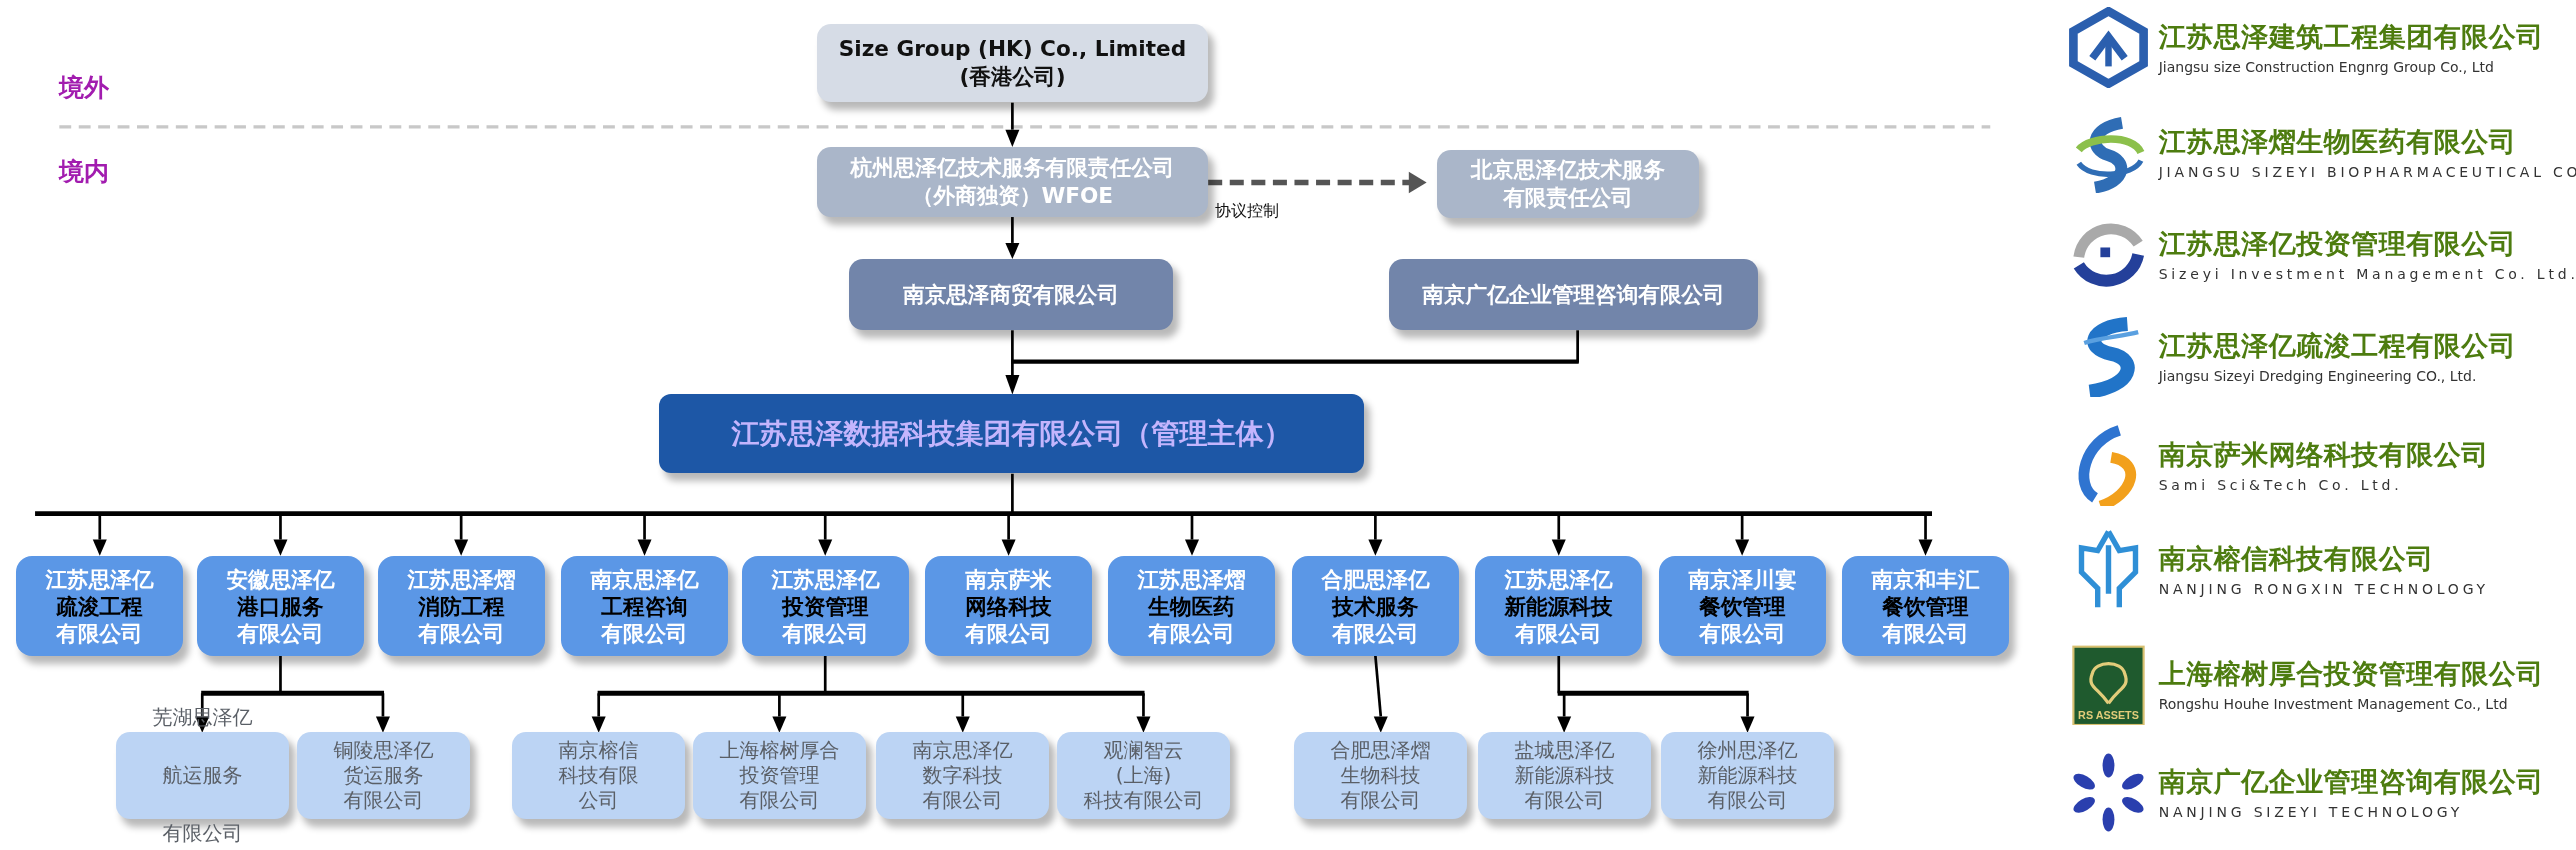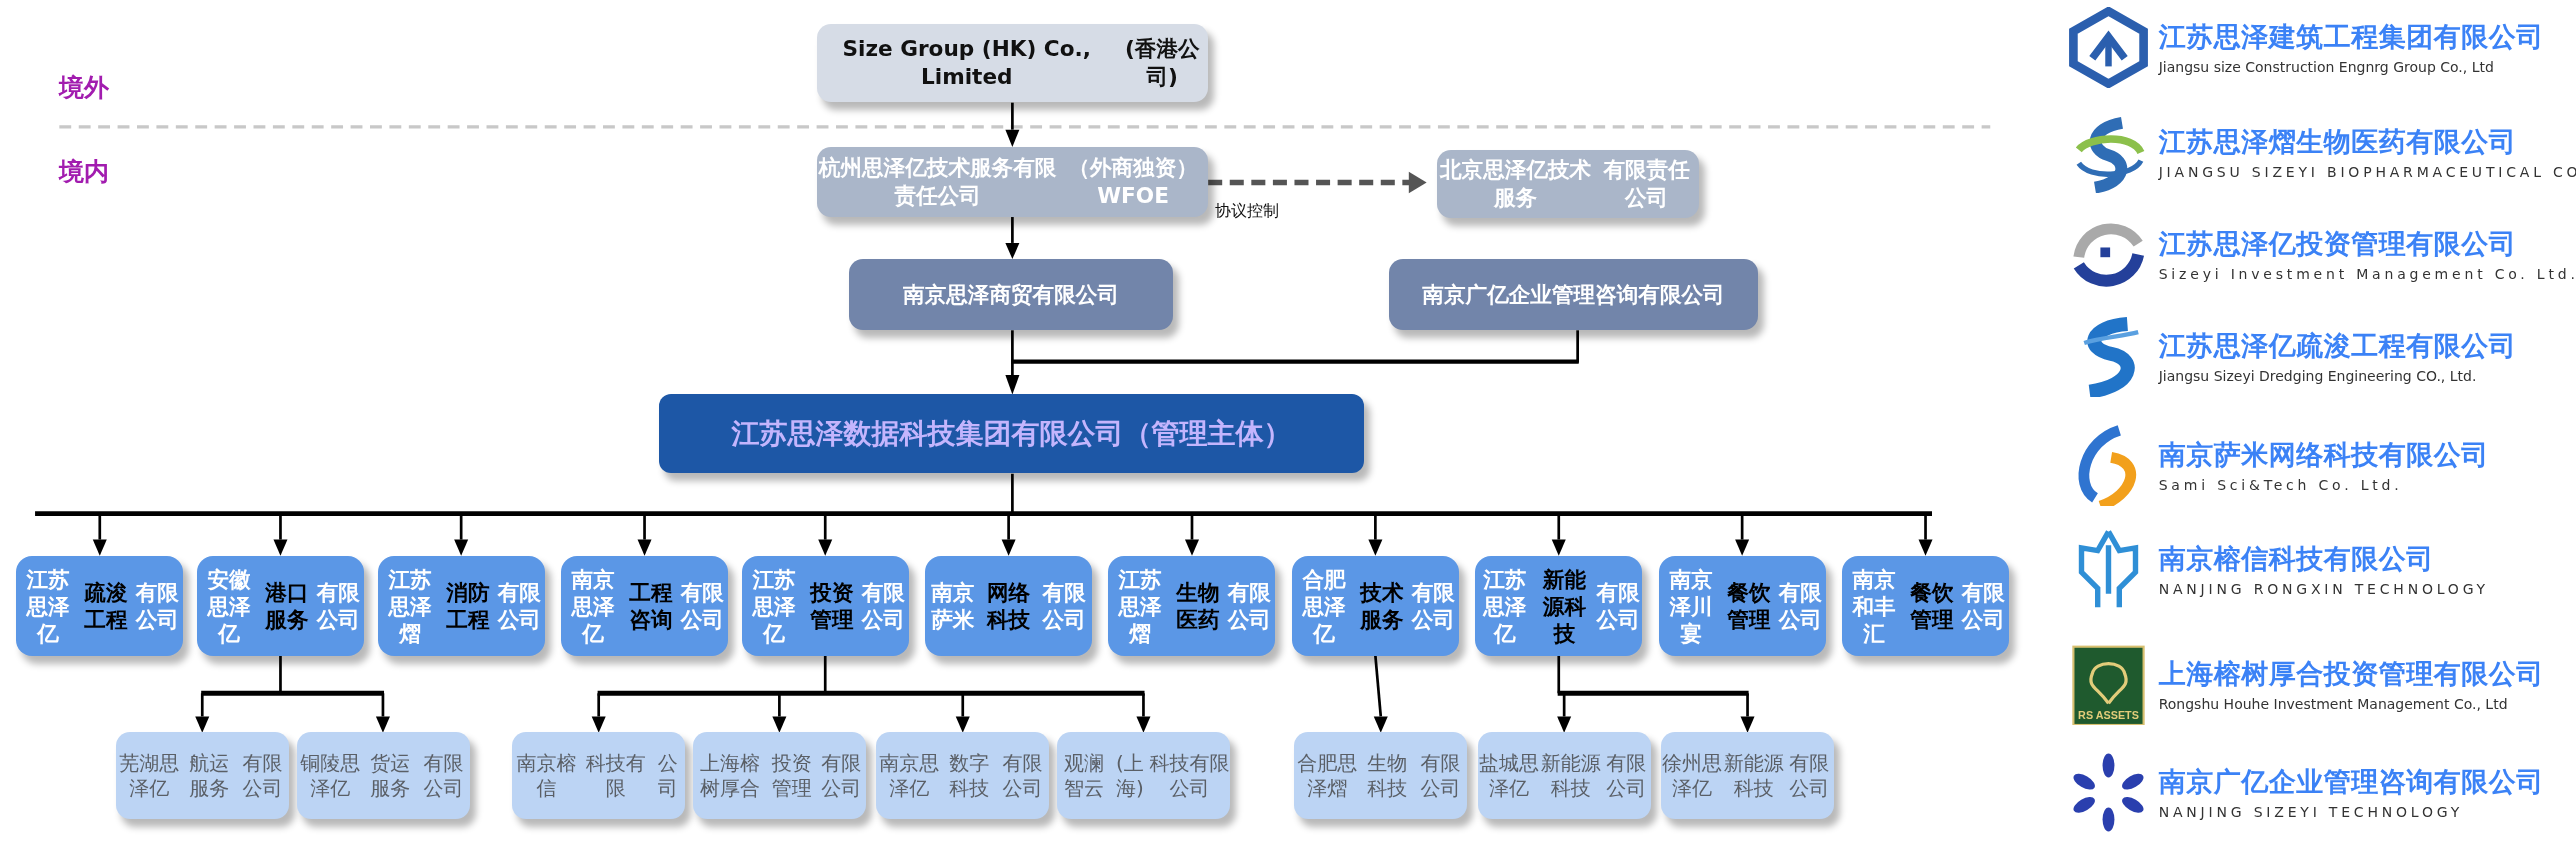--- a/index.html
+++ b/index.html
@@ -1,37 +1,37 @@
 <!DOCTYPE html>
 <html style="font-size:8.6px"><head>
 <meta charset="utf-8">
 <style>
   html, body { margin:0; padding:0; background:#ffffff; }
   body { width:2576px; height:851px; position:relative; overflow:hidden;
          font-family:"DejaVu Sans","Liberation Sans",sans-serif; }
   .abs { position:absolute; }
   .box { position:absolute; box-sizing:border-box; border-radius:14px;
-         display:flex; flex-direction:row; align-items:center; justify-content:center;
+         display:flex; flex-direction:column; align-items:center; justify-content:center;
          text-align:center; box-shadow:5.4px 7.6px 7.6px rgba(0,0,0,0.28); font-weight:bold; }
   .hk { background:#d6dce6; color:#111; font-size:21.6px; line-height:28px; }
   .grey { background:#aab6c9; color:#ffffff; font-size:21.6px; line-height:28px; }
   .slate { background:#7285aa; color:#ffffff; font-size:21.6px; }
   .main { background:#1d57a6; color:#c4b5fd; font-size:28px; border-radius:12px; }
   .sub { background:#5b97e6; font-size:21.6px; line-height:27px; border-radius:16px; }
   .sub .l1, .sub .l3 { color:#ffffff; }
   .sub .l2 { color:#000000; }
   .leaf { background:#bcd4f4; color:#5a5f66; font-weight:normal; font-size:20px;
           line-height:25px; border-radius:14px; }
   .region { font-size:25px; font-weight:bold; color:#a21caf; }
   .note { font-size:16px; color:#111; }
   svg.lines { position:absolute; left:0; top:0; }
   .logo { position:absolute; left:2068px; width:485px; height:86px; display:flex; align-items:center; }
   .logo .mark { width:81px; height:81px; flex:0 0 81px; }
   .logo .txt { margin-left:9.7px; display:flex; flex-direction:column; justify-content:center; }
-  .logo .cn { font-size:27px; font-weight:bold; color:#3b82f6; white-space:nowrap; letter-spacing:0.5px; }
+  .logo .cn { font-size:27px; font-weight:bold; color:#4d7c0f; white-space:nowrap; letter-spacing:0.5px; }
   .logo .en { font-size:14px; color:#333; white-space:nowrap; margin-top:4.3px; }
   .logo .en.wide { letter-spacing:3.8px; }
 </style>
 </head>
 <body>
 
 <svg class="lines" width="2576" height="851" viewBox="0 0 4776 1577">
   <defs>
     <marker id="arr" markerWidth="10" markerHeight="10" refX="5" refY="9" orient="auto-start-reverse" markerUnits="userSpaceOnUse" viewBox="0 0 10 10">
       <path d="M0,0 L10,0 L5,10 z" fill="#000"></path>
@@ -191,21 +191,21 @@
       <div class="l2">餐饮管理</div>
       <div class="l3">有限公司</div>
     </div>
     <div class="box sub" style="left: 1842px; top: 556px; width: 167px; height: 100px;">
       <div class="l1">南京和丰汇</div>
       <div class="l2">餐饮管理</div>
       <div class="l3">有限公司</div>
     </div>
   </div>
 <div id="leaf-row">
-    <div class="box leaf" style="left: 116px; top: 732px; width: 173px; height: 87px;">
+    <div class="box leaf" style="left: 116px; top: 732px; width: 173px; height: 87px; gap: 33px;">
       <div>芜湖思泽亿</div>
       <div>航运服务</div>
       <div>有限公司</div>
     </div>
     <div class="box leaf" style="left: 297px; top: 732px; width: 173px; height: 87px;">
       <div>铜陵思泽亿</div>
       <div>货运服务</div>
       <div>有限公司</div>
     </div>
     <div class="box leaf" style="left: 512px; top: 732px; width: 173px; height: 87px;">

